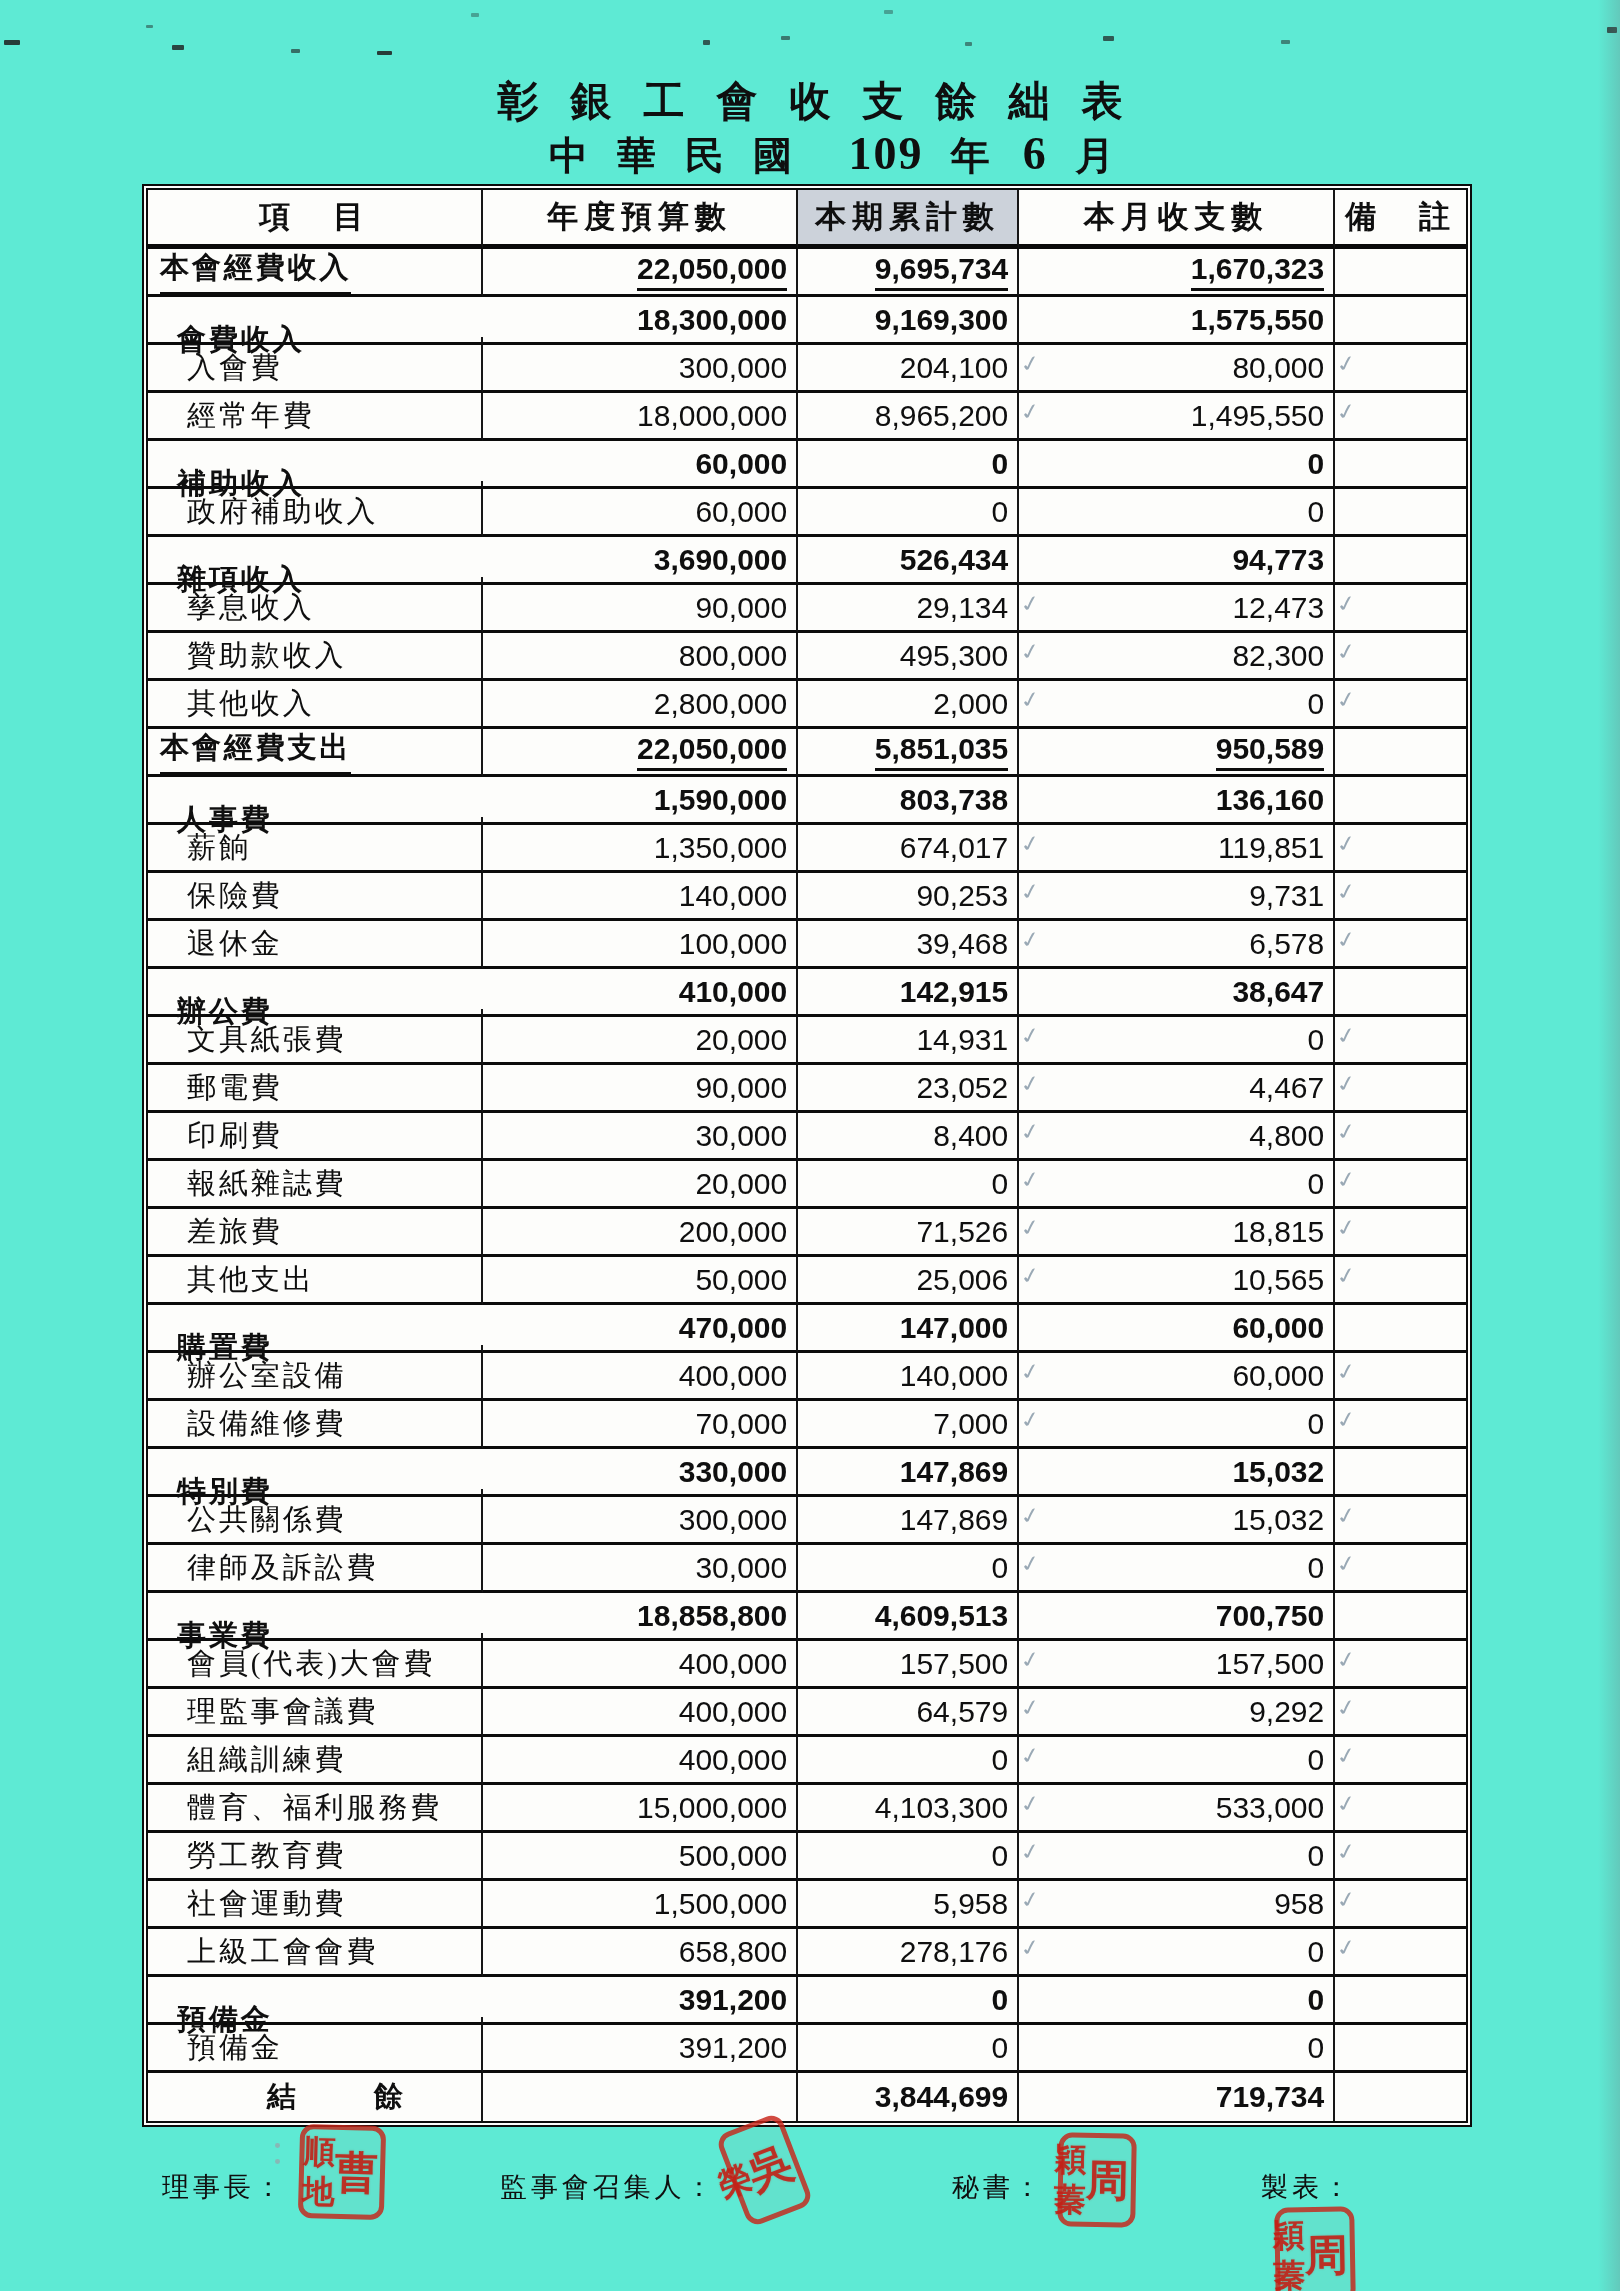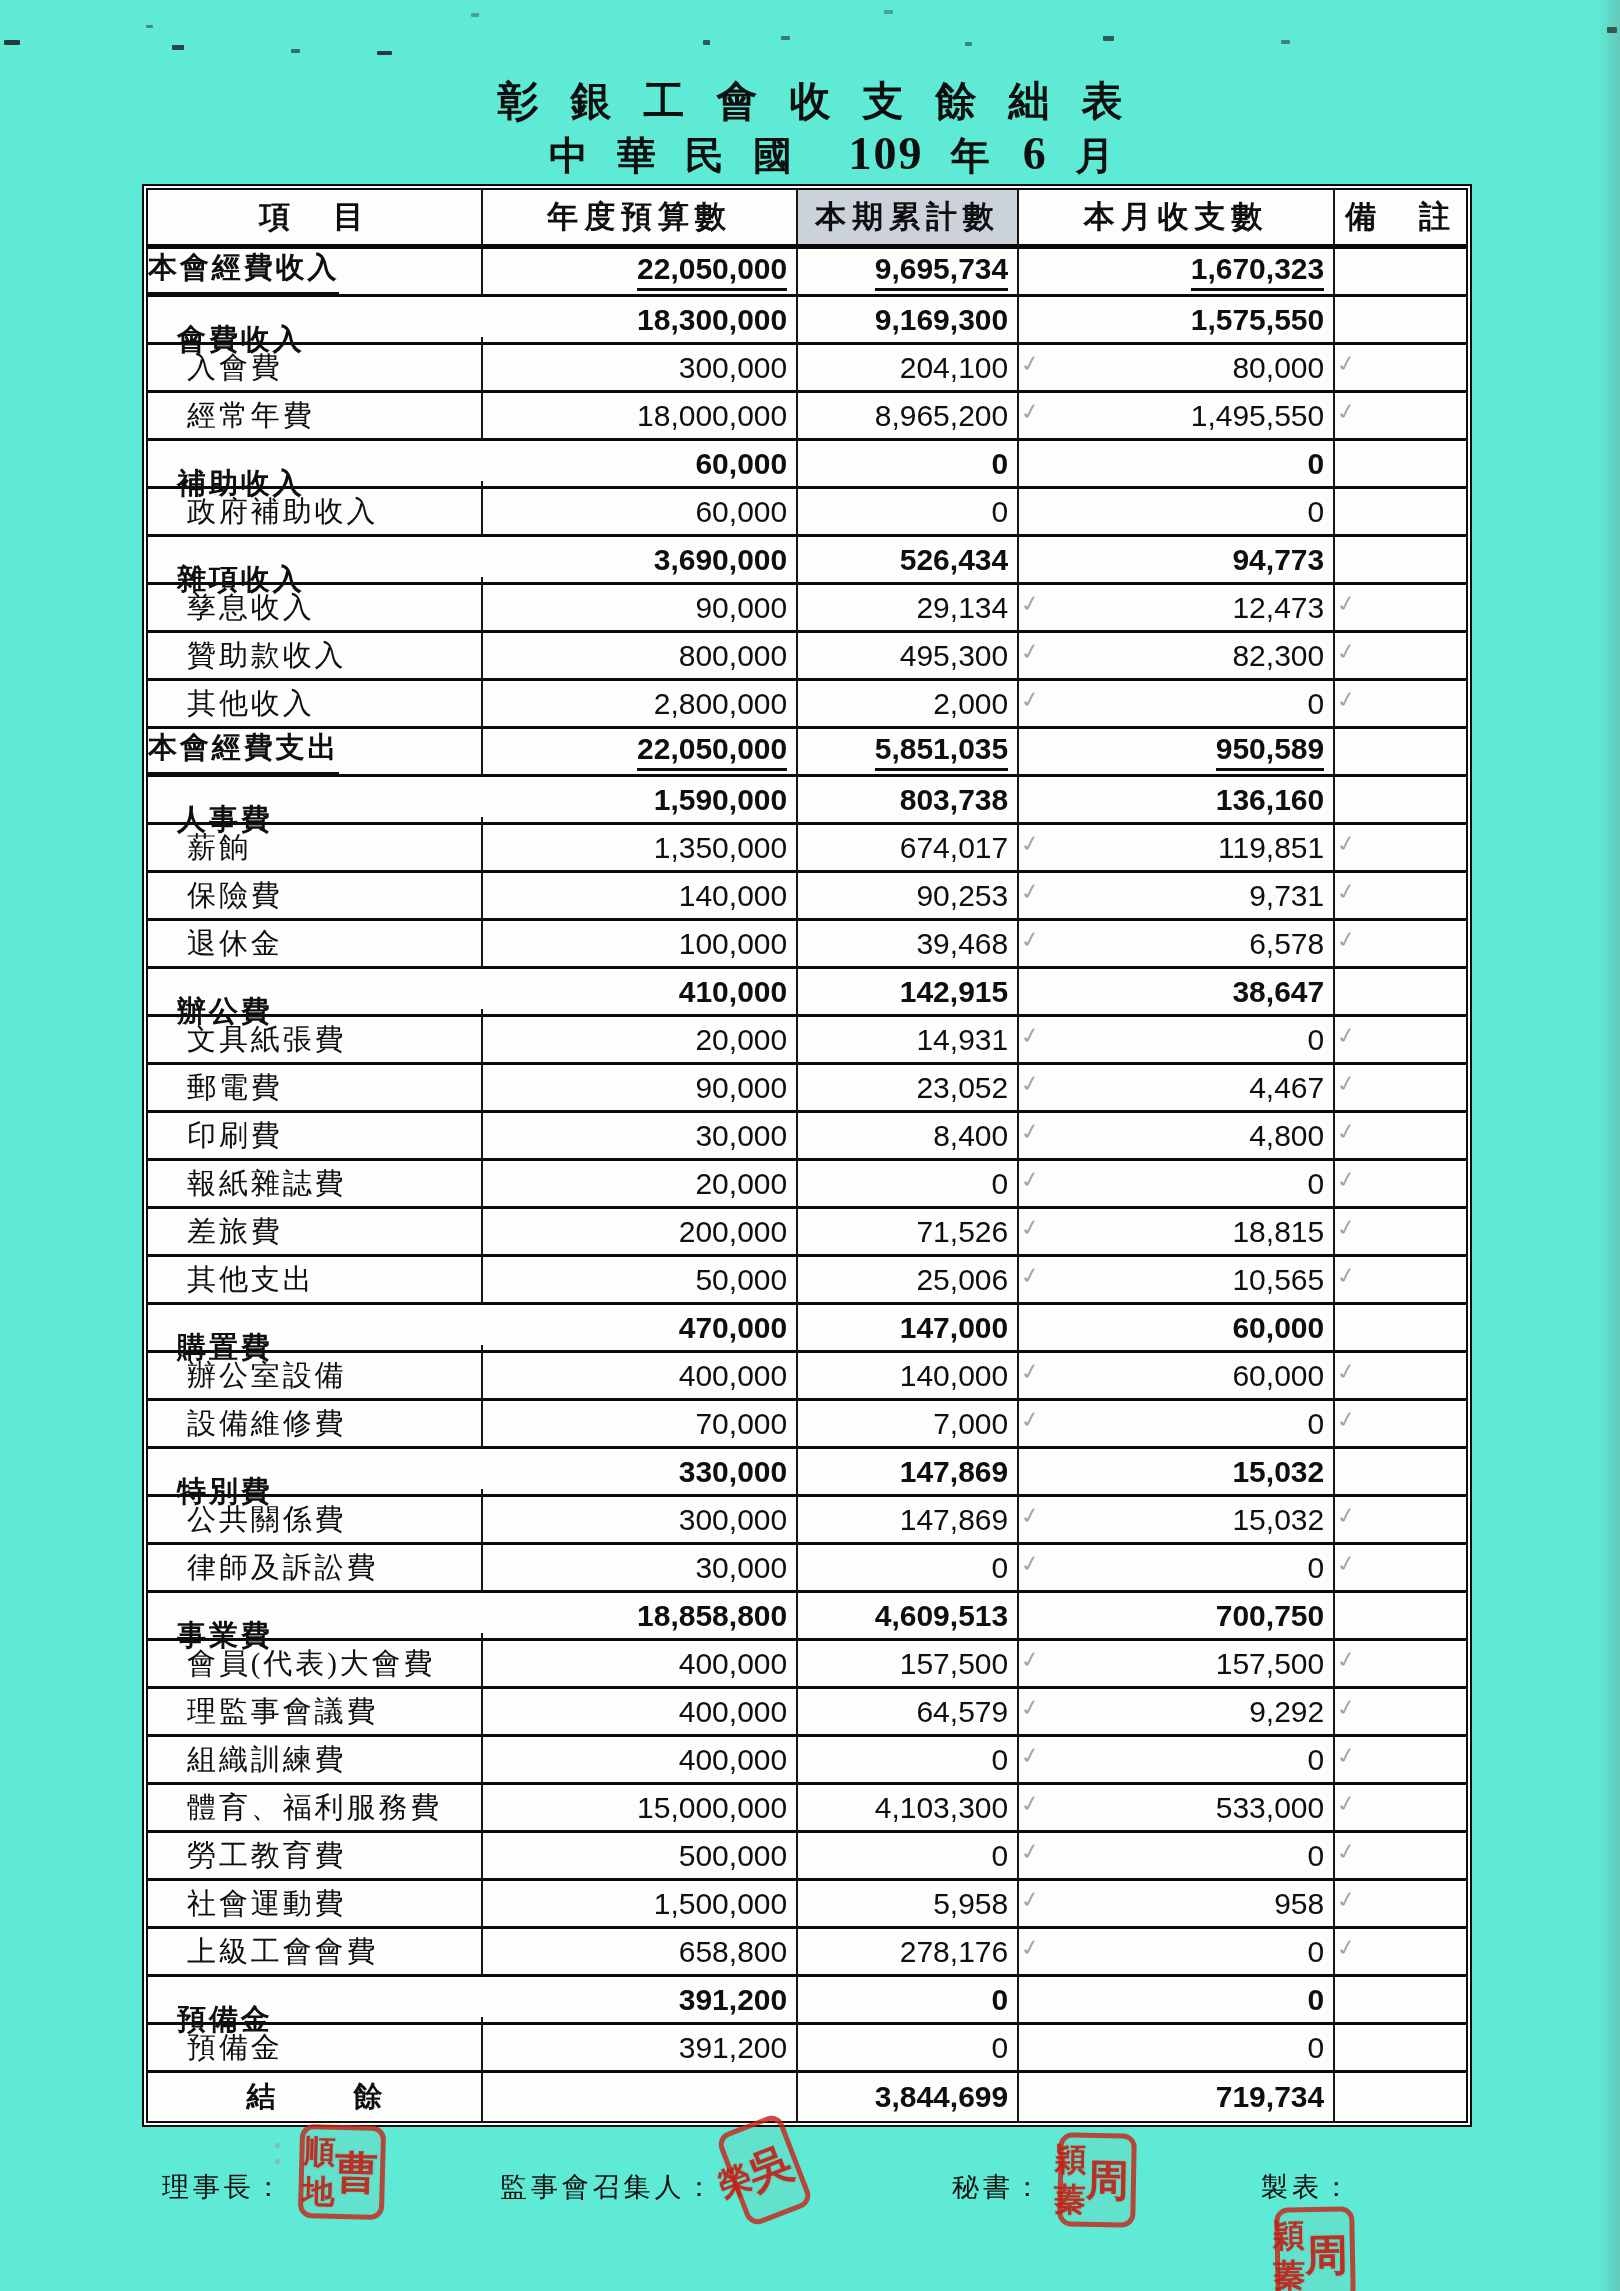--- a/index.html
+++ b/index.html
@@ -51,24 +51,24 @@
   .cell.last{border-bottom:none;}
   .hd{justify-content:center;font-weight:700;font-size:31px;letter-spacing:5.9px;border-bottom:5.9px solid #0a0a0a;}
   .c-label{font-size:29px;}
   .c-label .lbl{letter-spacing:2.9px;white-space:nowrap;}
   .c-num{justify-content:flex-end;padding-right:8.8px;
     font-family:"Liberation Sans","DejaVu Sans",sans-serif;font-size:30px;}
   .rt-total .lbl,.rt-section .lbl,.rt-result .lbl{font-weight:700;}
   .rt-total .val,.rt-section .val,.rt-result .val{font-weight:700;}
   .rt-total .lbl{border-bottom:3.9px solid #0d0d0d;padding-bottom:3.9px;}
   .rt-total .val{border-bottom:3.9px solid #0d0d0d;padding-bottom:2px;}
-  .rt-total.c-label{padding-left:0;}
+  .rt-total.c-label{padding-left:12px;}
   .rt-section.c-label{padding-left:29px;margin-top:40px;}
   .rt-detail.c-label{padding-left:39px;}
-  .rt-result.c-label{justify-content:center;}
+  .rt-result.c-label{justify-content:flex-end;}
   .rt-result .lbl{letter-spacing:78px;padding-left:78px;}
   .chk{
     position:absolute;right:-23.5px;top:3.9px;color:#9aa9b5;font-size:24.5px;font-weight:700;
     transform:rotate(-14deg) scaleY(.85);font-family:"DejaVu Sans",sans-serif;
   }
 
   
   .signer{position:absolute;display:flex;align-items:flex-start;}
   .signer .slabel{font-size:27px;font-weight:400;letter-spacing:3.9px;white-space:nowrap;padding-top:44px;}
   .seal{

